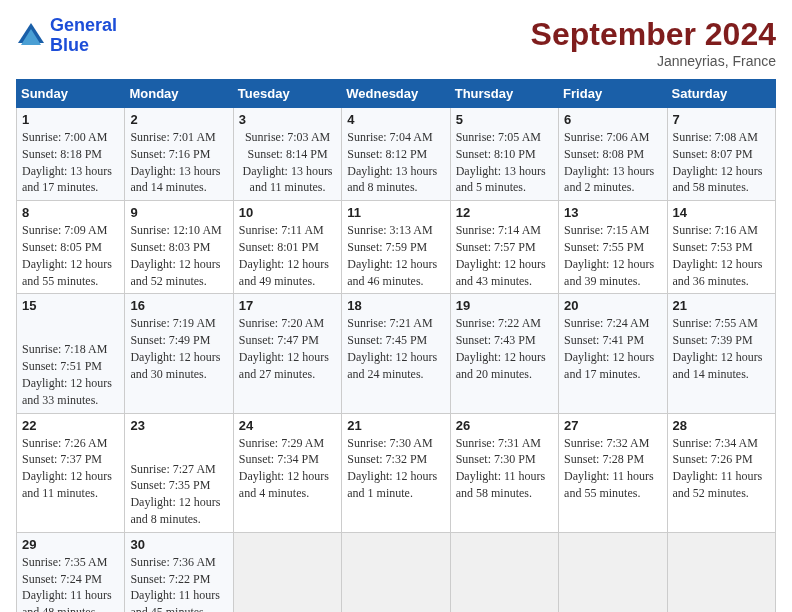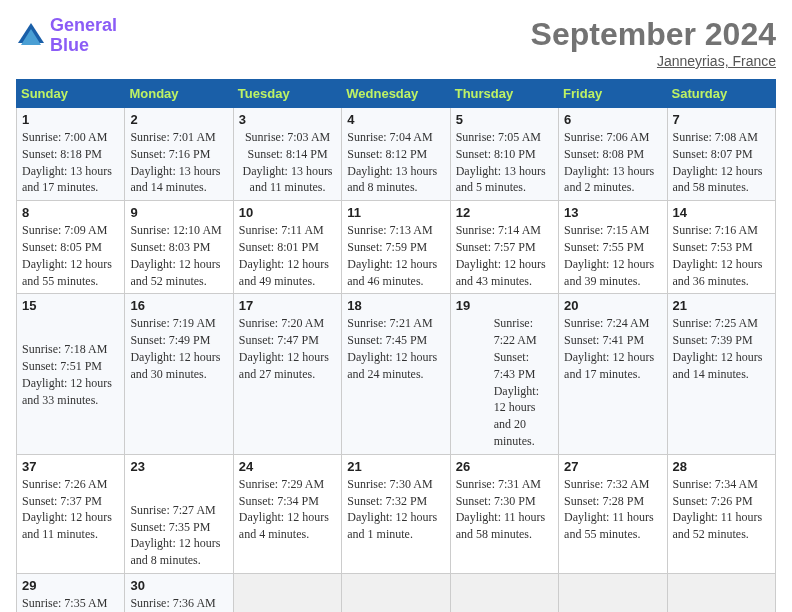--- a/index.html
+++ b/index.html
@@ -20,44 +20,43 @@
       display: flex;
       align-items: center;
       gap: 4px;
     }
     .logo-text {
       font-size: 18px;
       font-weight: bold;
       color: #333;
       line-height: 1.1;
     }
-    .logo-text span { color: #8b5cf6; }
+    .logo-text span { color: #1d4ed8; }
     .logo-icon {
       width: 30px;
       height: 30px;
     }
     .title-block { text-align: right; }
     .month-title {
       font-size: 32px;
       font-weight: bold;
-      color: #737373;
+      color: #7f1d1d;
     }
     .subtitle {
       font-size: 14px;
       color: #555;
-      text-decoration: underline;
     }
     table {
       width: 100%;
       border-collapse: collapse;
       font-size: 10.5px;
     }
     thead tr th {
       background: #1a5fa8;
-      color: #bef264;
+      color: #ffffff;
       padding: 6px 4px;
       text-align: left;
       font-size: 13px;
       font-weight: bold;
       border: 1px solid #1a5fa8;
     }
     tbody tr td {
       border: 1px solid #ccc;
       vertical-align: top;
       padding: 4px 5px;
@@ -189,21 +188,21 @@
         </td>
         <td>
           <span class="day-num">10</span>
           <div class="day-info" style="white-space: pre-line;">Sunrise: 7:11 AM
 Sunset: 8:01 PM
 Daylight: 12 hours
 and 49 minutes.</div>
         </td>
         <td>
           <span class="day-num">11</span>
-          <div class="day-info" style="white-space: pre-line;">Sunrise: 7:13 AM
+          <div class="day-info" style="white-space: pre-line;">Sunrise: 3:13 AM
 Sunset: 7:59 PM
 Daylight: 12 hours
 and 46 minutes.</div>
         </td>
         <td>
           <span class="day-num">12</span>
           <div class="day-info" style="white-space: pre-line;">Sunrise: 7:14 AM
 Sunset: 7:57 PM
 Daylight: 12 hours
 and 43 minutes.</div>
@@ -247,43 +246,43 @@
         </td>
         <td>
           <span class="day-num">18</span>
           <div class="day-info" style="white-space: pre-line;">Sunrise: 7:21 AM
 Sunset: 7:45 PM
 Daylight: 12 hours
 and 24 minutes.</div>
         </td>
         <td>
           <span class="day-num">19</span>
-          <div class="day-info" style="white-space: pre-line; margin-left: 38px;">Sunrise: 7:22 AM
+          <div class="day-info" style="white-space: pre-line;">Sunrise: 7:22 AM
 Sunset: 7:43 PM
 Daylight: 12 hours
 and 20 minutes.</div>
         </td>
         <td>
           <span class="day-num">20</span>
           <div class="day-info" style="white-space: pre-line;">Sunrise: 7:24 AM
 Sunset: 7:41 PM
 Daylight: 12 hours
 and 17 minutes.</div>
         </td>
         <td>
           <span class="day-num">21</span>
-          <div class="day-info" style="white-space: pre-line;">Sunrise: 7:25 AM
+          <div class="day-info" style="white-space: pre-line;">Sunrise: 7:55 AM
 Sunset: 7:39 PM
 Daylight: 12 hours
 and 14 minutes.</div>
         </td>
       </tr>
       <tr>
         <td>
-          <span class="day-num">37</span>
+          <span class="day-num">22</span>
           <div class="day-info" style="white-space: pre-line;">Sunrise: 7:26 AM
 Sunset: 7:37 PM
 Daylight: 12 hours
 and 11 minutes.</div>
         </td>
         <td>
           <span class="day-num">23</span>
           <div class="day-info" style="white-space: pre-line; margin-top: 28px;">Sunrise: 7:27 AM
 Sunset: 7:35 PM
 Daylight: 12 hours

